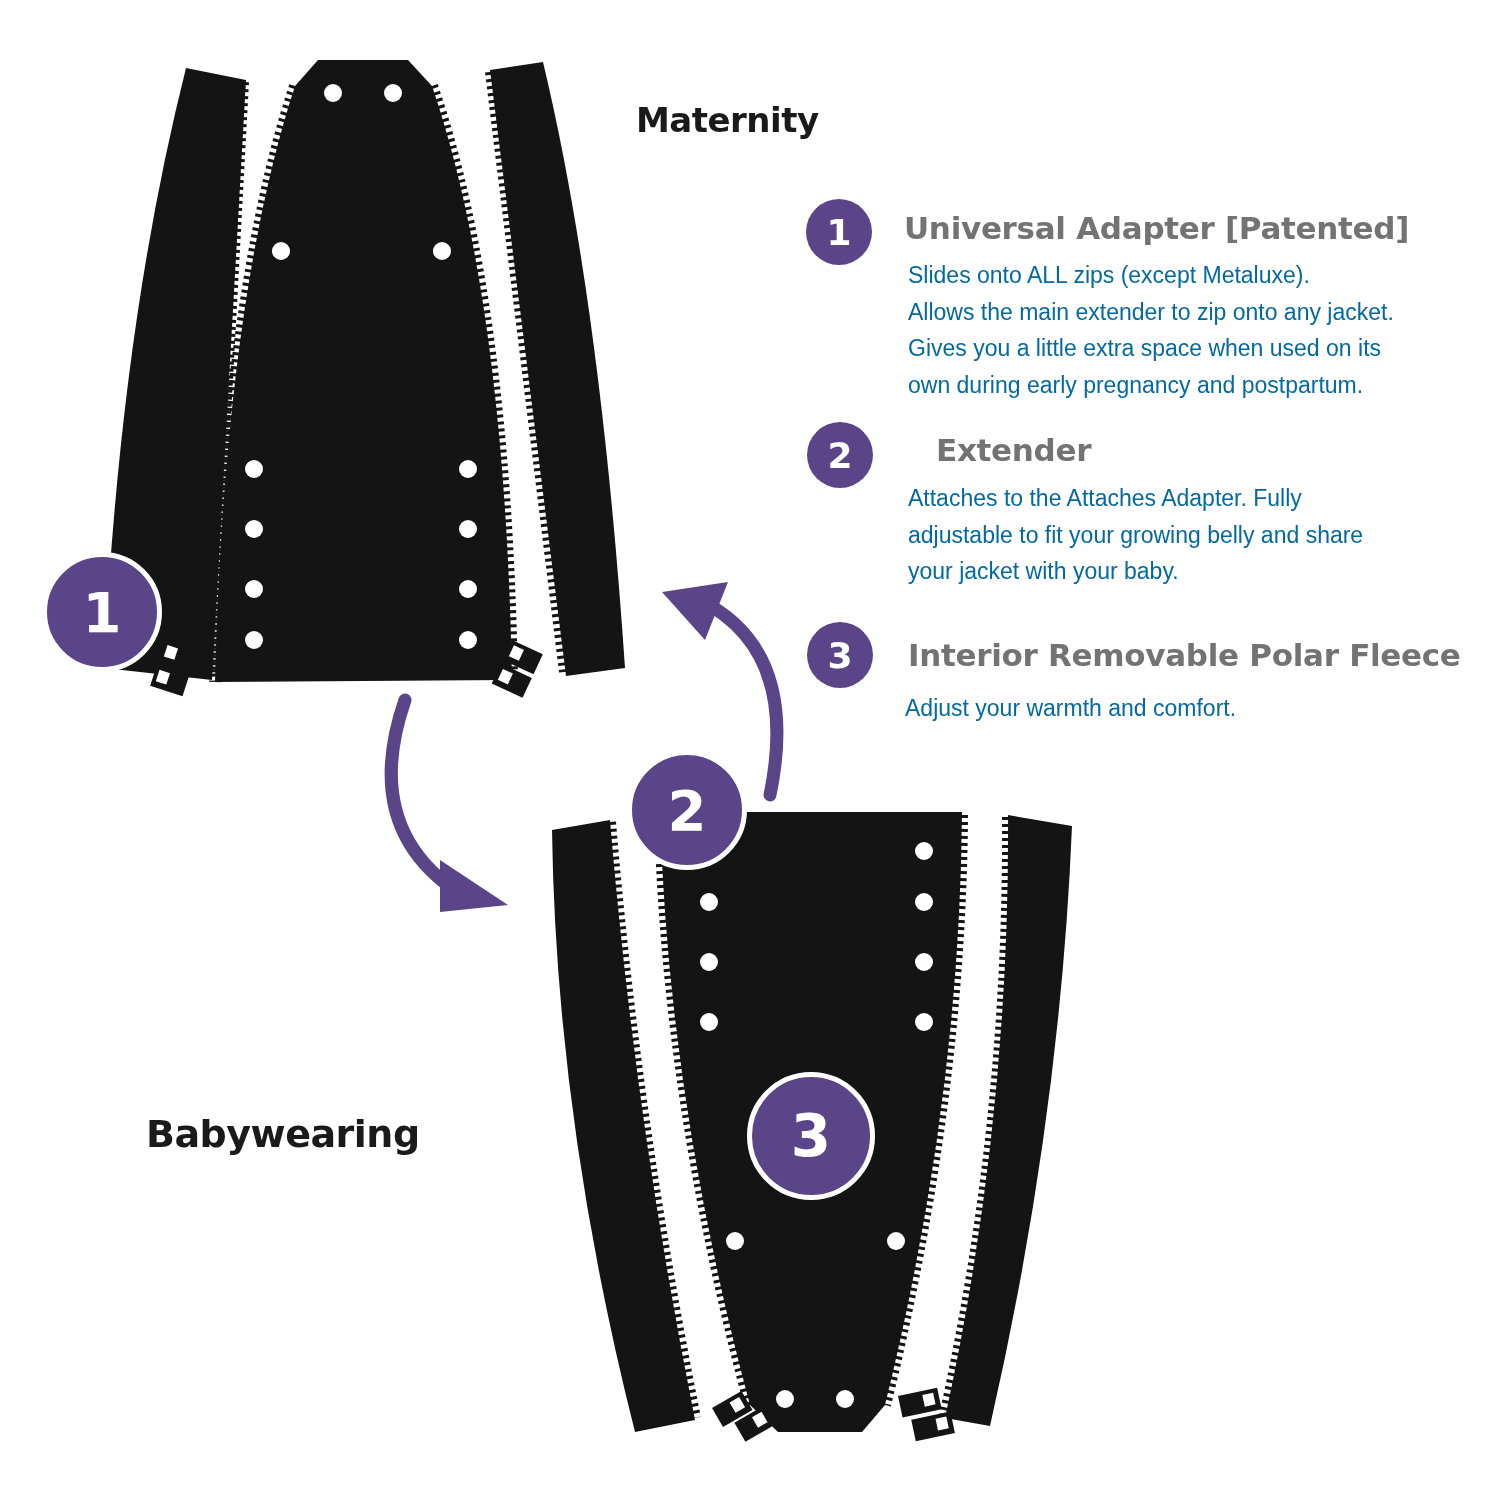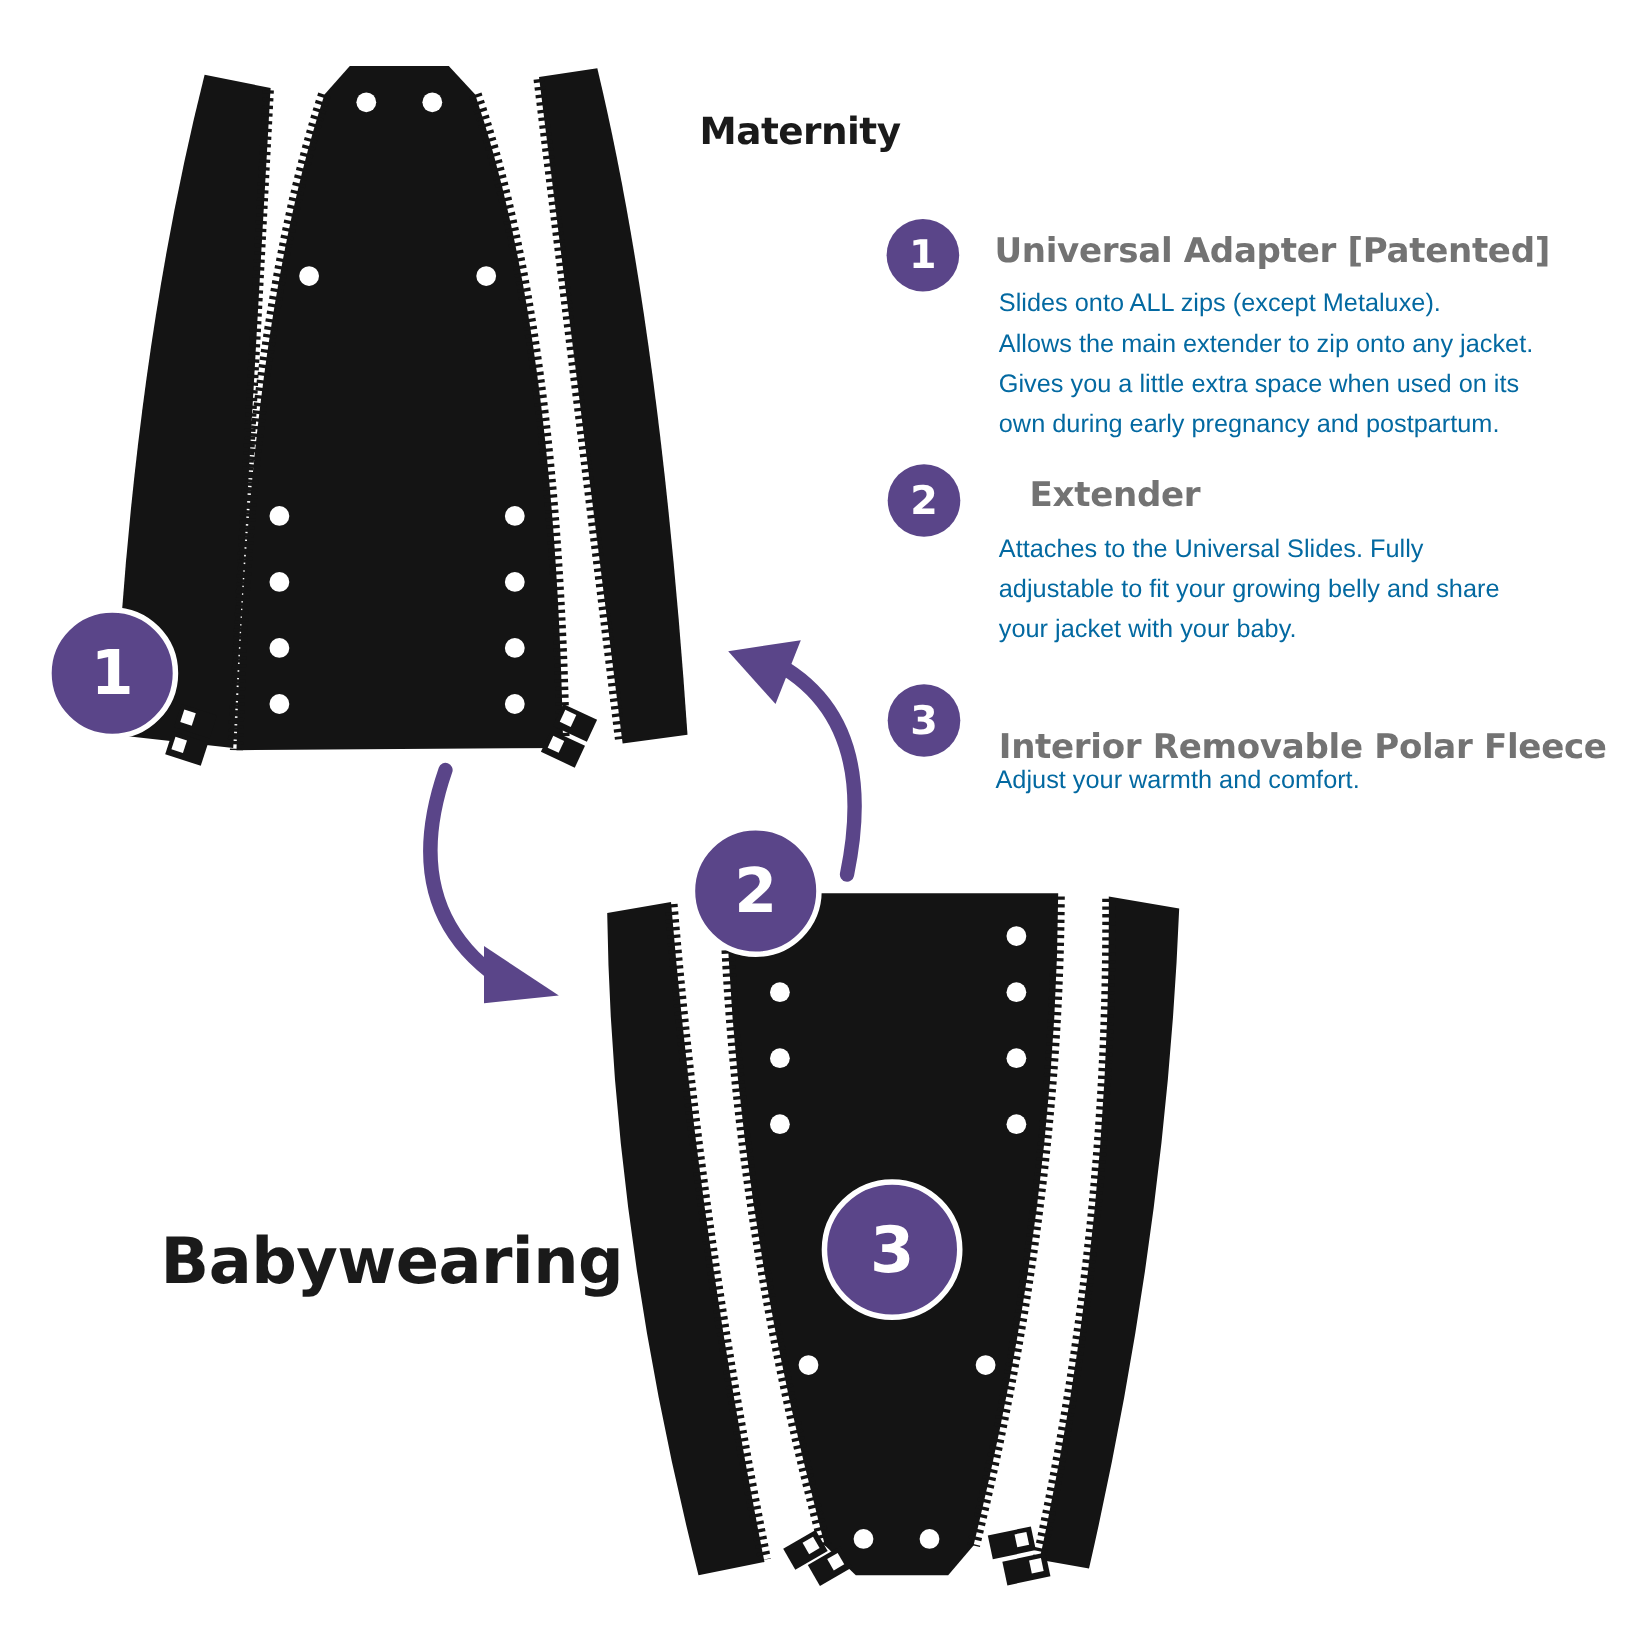--- a/index.html
+++ b/index.html
@@ -1,20 +1,20 @@
 <!DOCTYPE html>
 <html><head>
   <meta charset="utf-8">
   <style>
     html, body { margin: 0; padding: 0; background: #ffffff; }
     body { width: 1500px; height: 1500px; position: relative; overflow: hidden; font-family: "Liberation Sans", sans-serif; }
     svg.art { position: absolute; left: 0; top: 0; }
     .mode-title { position: absolute; font-family: "DejaVu Sans", sans-serif; font-weight: bold; color: #1a1a1a; letter-spacing: -0.5px; }
     #title-maternity { left: 636px; top: 100px; font-size: 34px; }
-    #title-babywearing { left: 146px; top: 1112px; font-size: 58px; }
+    #title-babywearing { left: 146px; top: 1112px; font-size: 38px; }
     .legend-item { position: absolute; }
     .badge { position: absolute; width: 66px; height: 66px; border-radius: 50%; background: #5a4589; color: #fff; font-family: "DejaVu Sans", sans-serif; font-weight: bold; font-size: 36px; display: flex; align-items: center; justify-content: center; }
     .legend-title { position: absolute; font-family: "DejaVu Sans", sans-serif; font-weight: bold; color: #737373; font-size: 31px; white-space: nowrap; letter-spacing: -0.3px; }
     .legend-desc { position: absolute; color: #0369a1; font-size: 23px; line-height: 36.5px; white-space: nowrap; }
     .big-badge { position: absolute; border-radius: 50%; background: #5a4589; color: #fff; border: 5px solid #fff; font-family: "DejaVu Sans", sans-serif; font-weight: bold; display: flex; align-items: center; justify-content: center; box-sizing: border-box; }
   </style>
 </head>
 <body>
 
 <svg class="art" width="1500" height="1500" viewBox="0 0 1500 1500">
@@ -135,26 +135,26 @@
       <div>Allows the main extender to zip onto any jacket.</div>
       <div>Gives you a little extra space when used on its</div>
       <div>own during early pregnancy and postpartum.</div>
     </div>
   </div>
 
   <div class="legend-item">
     <div class="badge" style="left:807px; top:422px;">2</div>
     <div class="legend-title" style="left:936px; top:432px;">Extender</div>
     <div class="legend-desc" style="left:908px; top:480px;">
-      <div>Attaches to the Universal Slides. Fully</div>
+      <div>Attaches to the Attaches Adapter. Fully</div>
       <div>adjustable to fit your growing belly and share</div>
       <div>your jacket with your baby.</div>
     </div>
   </div>
 
   <div class="legend-item">
     <div class="badge" style="left:807px; top:622px;">3</div>
-    <div class="legend-title" style="left:908px; top:637px;margin-top:24px;">Interior Removable Polar Fleece</div>
+    <div class="legend-title" style="left:908px; top:637px;">Interior Removable Polar Fleece</div>
     <div class="legend-desc" style="left:905px; top:690px;">
       <div>Adjust your warmth and comfort.</div>
     </div>
   </div>
 </div>
 
 </body></html>

